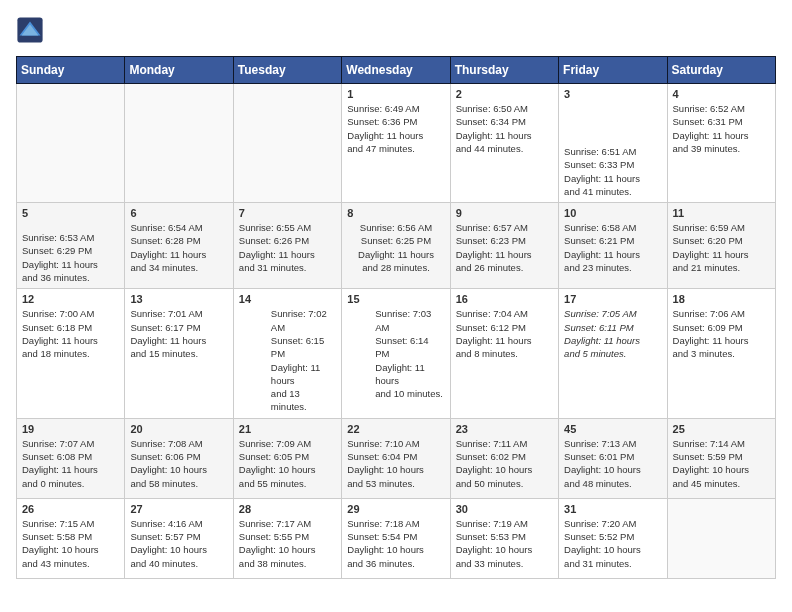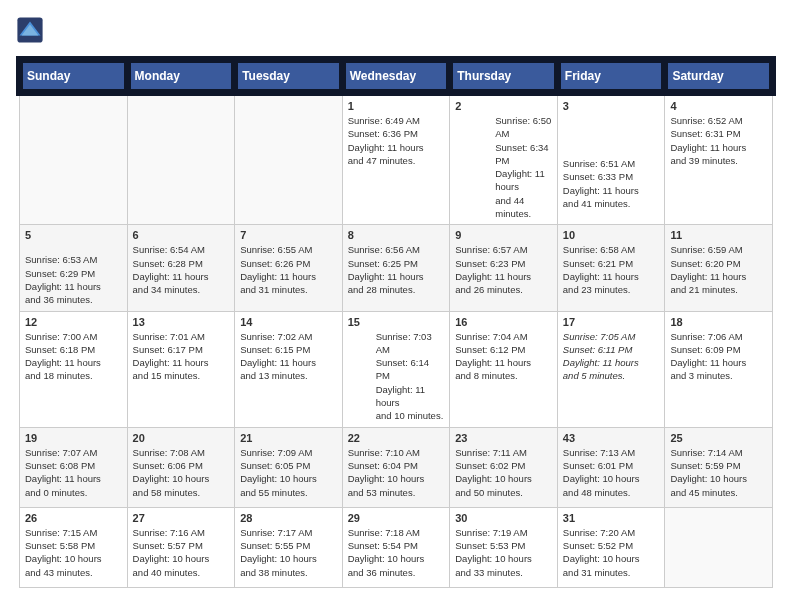--- a/index.html
+++ b/index.html
@@ -51,21 +51,21 @@
       border-collapse: collapse;
       table-layout: fixed;
     }
     th {
       background: #3a5a9c;
       color: #fff;
       font-size: 12px;
       font-weight: bold;
       padding: 6px 4px;
       text-align: left;
-      border: 7px solid #0f172a;
+      border: 1px solid #0f172a;
     }
     td {
       vertical-align: top;
       border: 1px solid #ccc;
       padding: 4px 5px;
       font-size: 10px;
       color: #333;
       height: 80px;
       background: #fff;
     }
@@ -127,21 +127,21 @@
         <td class="empty-cell"></td>
         <td>
           <span class="day-number">1</span>
           <div class="day-info" style="white-space: pre-line;">Sunrise: 6:49 AM
 Sunset: 6:36 PM
 Daylight: 11 hours
 and 47 minutes.</div>
         </td>
         <td>
           <span class="day-number">2</span>
-          <div class="day-info" style="white-space: pre-line; margin-left: 40px;">Sunrise: 6:50 AM
+          <div class="day-info" style="white-space: pre-line;">Sunrise: 6:50 AM
 Sunset: 6:34 PM
 Daylight: 11 hours
 and 44 minutes.</div>
         </td>
         <td>
           <span class="day-number">3</span>
           <div class="day-info" style="white-space: pre-line; margin-top: 45px;">Sunrise: 6:51 AM
 Sunset: 6:33 PM
 Daylight: 11 hours
 and 41 minutes.</div>
@@ -171,21 +171,21 @@
         </td>
         <td>
           <span class="day-number">7</span>
           <div class="day-info" style="white-space: pre-line;">Sunrise: 6:55 AM
 Sunset: 6:26 PM
 Daylight: 11 hours
 and 31 minutes.</div>
         </td>
         <td>
           <span class="day-number">8</span>
-          <div class="day-info" style="white-space: pre-line;">Sunrise: 6:56 AM
+          <div class="day-info" style="white-space: pre-line; text-align: center;">Sunrise: 6:56 AM
 Sunset: 6:25 PM
 Daylight: 11 hours
 and 28 minutes.</div>
         </td>
         <td>
           <span class="day-number">9</span>
           <div class="day-info" style="white-space: pre-line;">Sunrise: 6:57 AM
 Sunset: 6:23 PM
 Daylight: 11 hours
 and 26 minutes.</div>
@@ -215,21 +215,21 @@
         </td>
         <td>
           <span class="day-number">13</span>
           <div class="day-info" style="white-space: pre-line;">Sunrise: 7:01 AM
 Sunset: 6:17 PM
 Daylight: 11 hours
 and 15 minutes.</div>
         </td>
         <td>
           <span class="day-number">14</span>
-          <div class="day-info" style="white-space: pre-line;">Sunrise: 7:02 AM
+          <div class="day-info" style="white-space: pre-line; margin-left: 32px;">Sunrise: 7:02 AM
 Sunset: 6:15 PM
 Daylight: 11 hours
 and 13 minutes.</div>
         </td>
         <td>
           <span class="day-number">15</span>
           <div class="day-info" style="white-space: pre-line; margin-left: 28px;">Sunrise: 7:03 AM
 Sunset: 6:14 PM
 Daylight: 11 hours
 and 10 minutes.</div>
@@ -286,21 +286,21 @@
 and 53 minutes.</div>
         </td>
         <td>
           <span class="day-number">23</span>
           <div class="day-info" style="white-space: pre-line;">Sunrise: 7:11 AM
 Sunset: 6:02 PM
 Daylight: 10 hours
 and 50 minutes.</div>
         </td>
         <td>
-          <span class="day-number">43</span>
+          <span class="day-number">45</span>
           <div class="day-info" style="white-space: pre-line;">Sunrise: 7:13 AM
 Sunset: 6:01 PM
 Daylight: 10 hours
 and 48 minutes.</div>
         </td>
         <td>
           <span class="day-number">25</span>
           <div class="day-info" style="white-space: pre-line;">Sunrise: 7:14 AM
 Sunset: 5:59 PM
 Daylight: 10 hours
@@ -310,21 +310,21 @@
       <tr>
         <td>
           <span class="day-number">26</span>
           <div class="day-info" style="white-space: pre-line;">Sunrise: 7:15 AM
 Sunset: 5:58 PM
 Daylight: 10 hours
 and 43 minutes.</div>
         </td>
         <td>
           <span class="day-number">27</span>
-          <div class="day-info" style="white-space: pre-line;">Sunrise: 7:16 AM
+          <div class="day-info" style="white-space: pre-line;">Sunrise: 4:16 AM
 Sunset: 5:57 PM
 Daylight: 10 hours
 and 40 minutes.</div>
         </td>
         <td>
           <span class="day-number">28</span>
           <div class="day-info" style="white-space: pre-line;">Sunrise: 7:17 AM
 Sunset: 5:55 PM
 Daylight: 10 hours
 and 38 minutes.</div>

